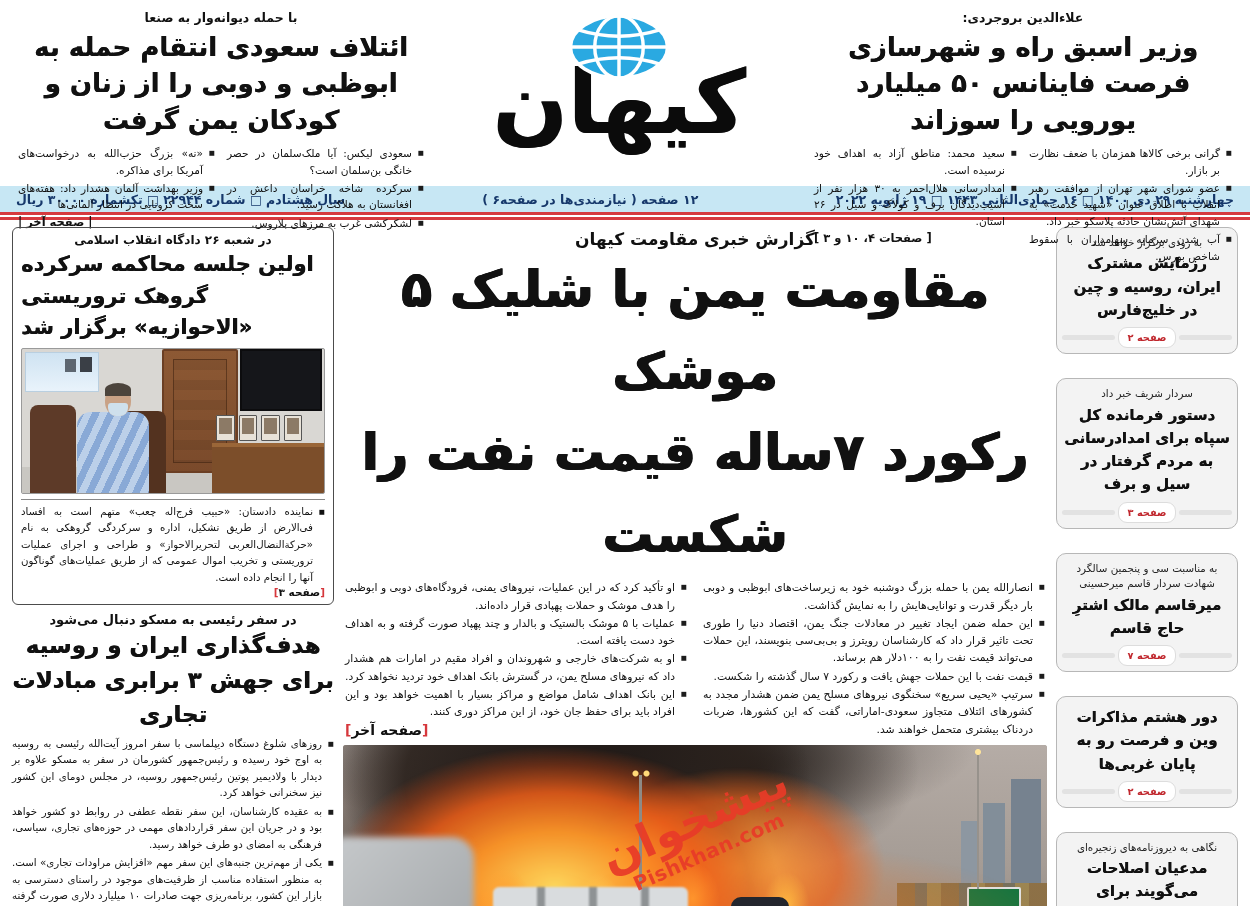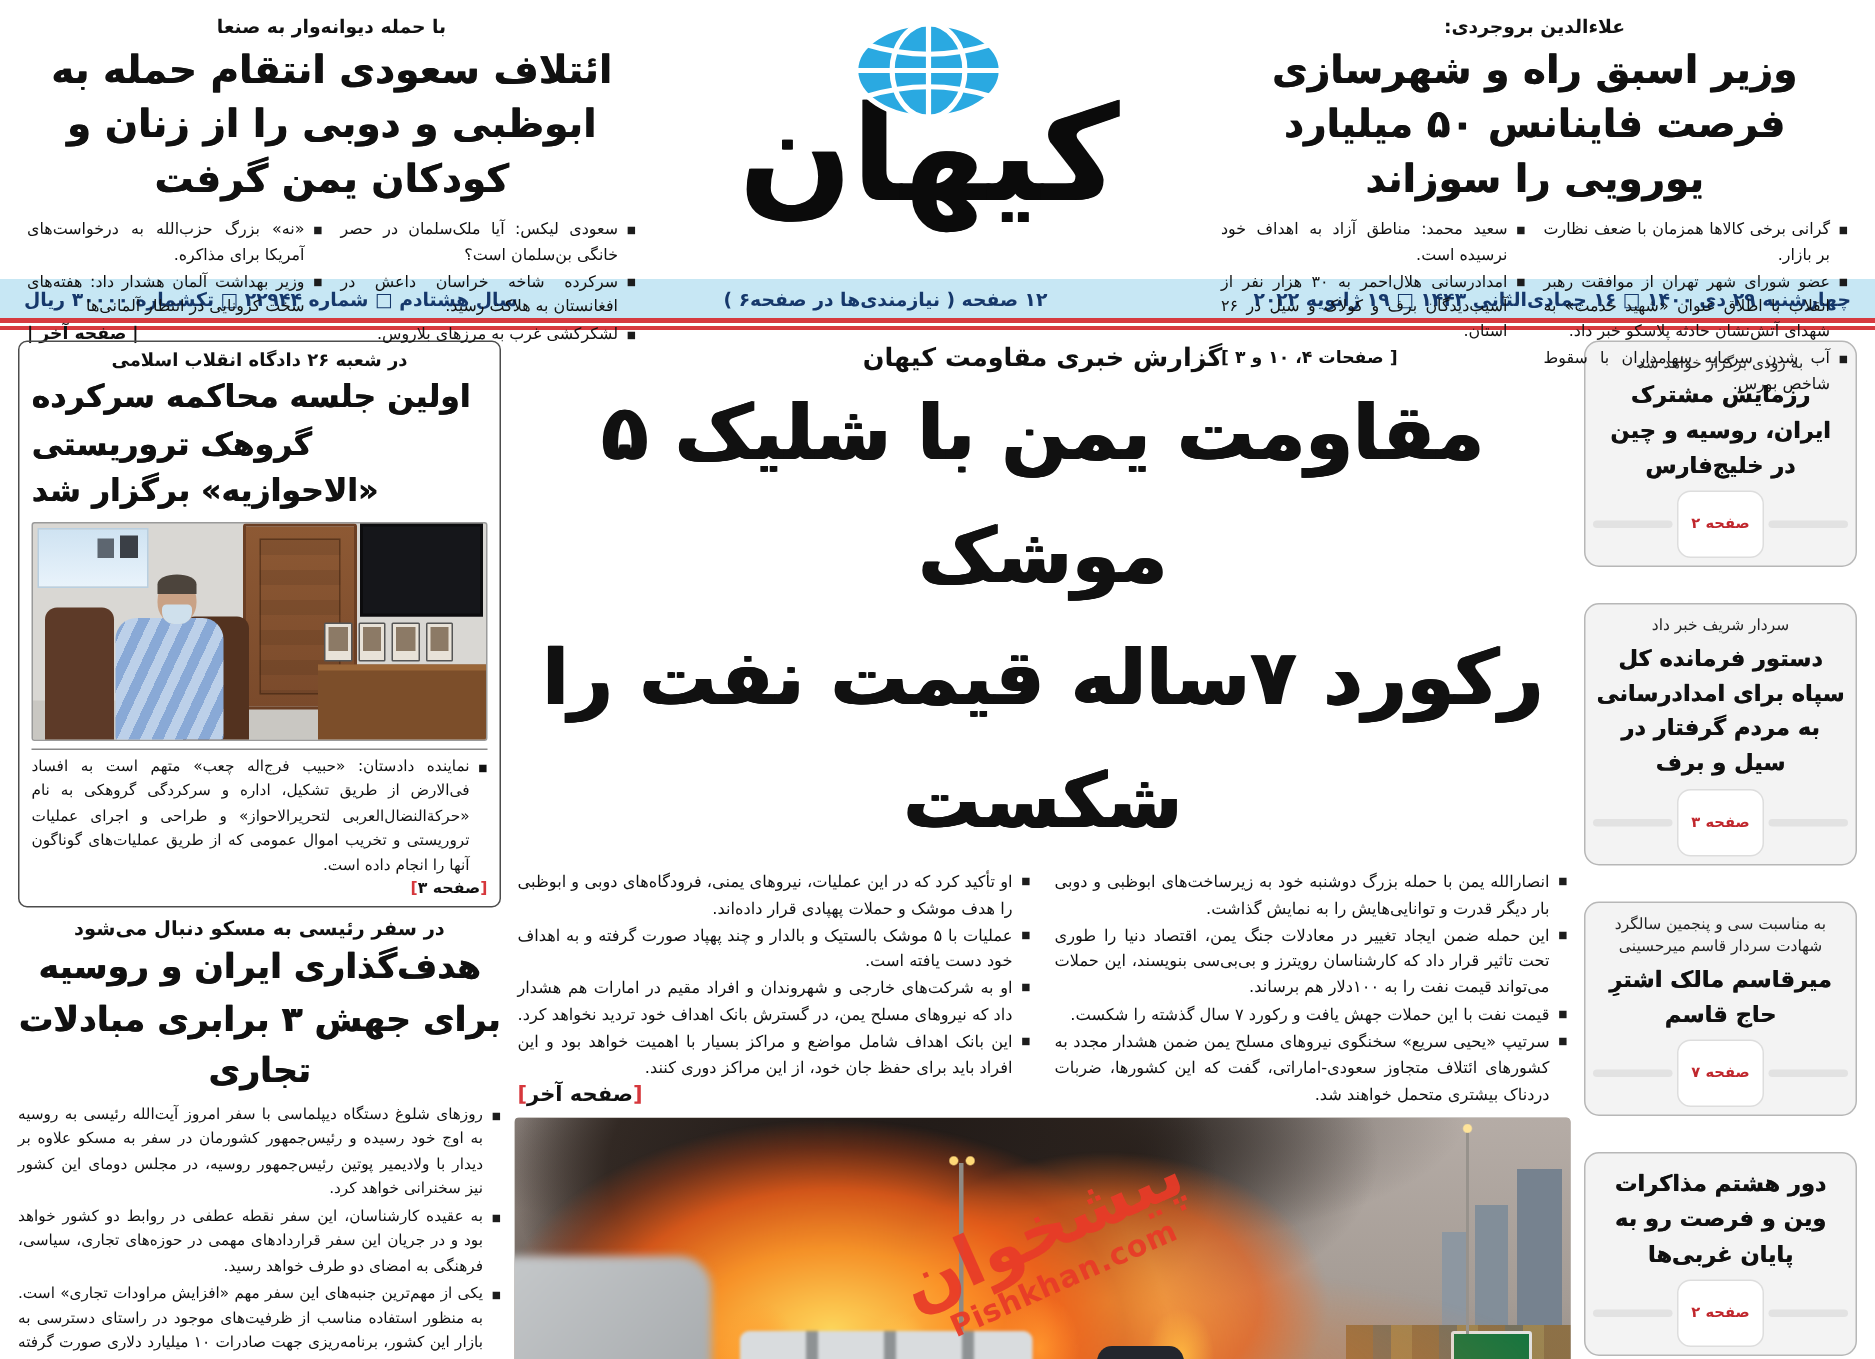--- a/index.html
+++ b/index.html
@@ -31,21 +31,21 @@
   
   .main { display:flex; gap:9px; padding:7px 12px 8px; height:686px; }
 
   
   .sidebar { width:182px; display:flex; flex-direction:column; gap:24px; }
   .side-box { flex:1; background:#f3f3f3; border:1px solid #b7b7b7; border-radius:10px; padding:7px 5px 5px; display:flex; flex-direction:column; text-align:center; }
   .side-kicker { font-size:10.3px; line-height:1.5; color:#222; }
   .side-title { font-weight:bold; font-size:15px; line-height:1.55; flex:1; display:flex; align-items:center; justify-content:center; padding:2px 1px; text-shadow:.3px 0 currentColor; }
   .badge-row { display:flex; align-items:center; gap:3px; margin-top:3px; }
   .badge-row::before, .badge-row::after { content:""; flex:1; height:5px; background:#e2e2e2; border-radius:3px; }
-  .badge { background:#fff; border:1px solid #ddd; border-radius:9px; padding:16px 9px; font-size:9.8px; font-weight:bold; color:#c0272d; white-space:nowrap; }
+  .badge { background:#fff; border:1px solid #ddd; border-radius:9px; padding:4px 9px; font-size:9.8px; font-weight:bold; color:#c0272d; white-space:nowrap; }
 
   
   .lead { width:704px; display:flex; flex-direction:column; }
   .lead-kicker { text-align:center; font-weight:bold; font-size:17px; margin-top:2px; }
   .lead-headline { text-align:center; font-weight:bold; font-size:51px; line-height:1.6; letter-spacing:-1px; text-shadow:.9px 0 currentColor, -.4px 0 currentColor; }
   .lead-cols { display:flex; gap:16px; margin:4px 2px 6px; }
   .lead-cols .col { flex:1; }
   .lead-cols ul.blist li { font-size:10.8px; line-height:1.6; margin-bottom:1px; }
   .ref-left { text-align:left; font-size:14px; font-weight:bold; }
   .pr { color:#d6373c; font-weight:bold; }

